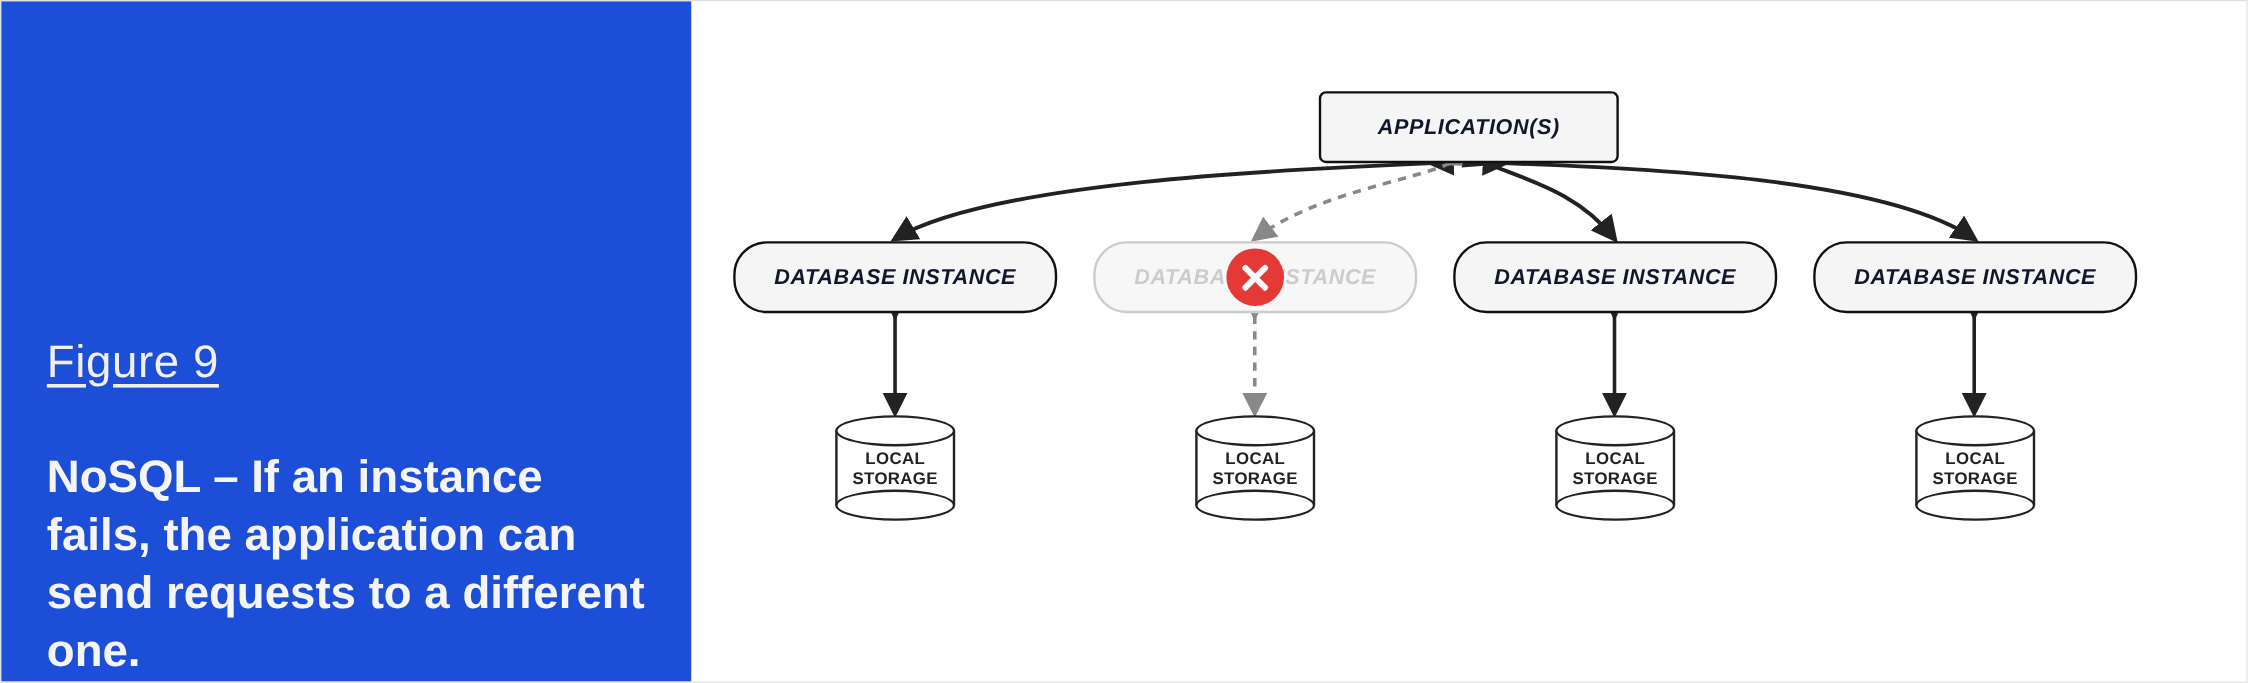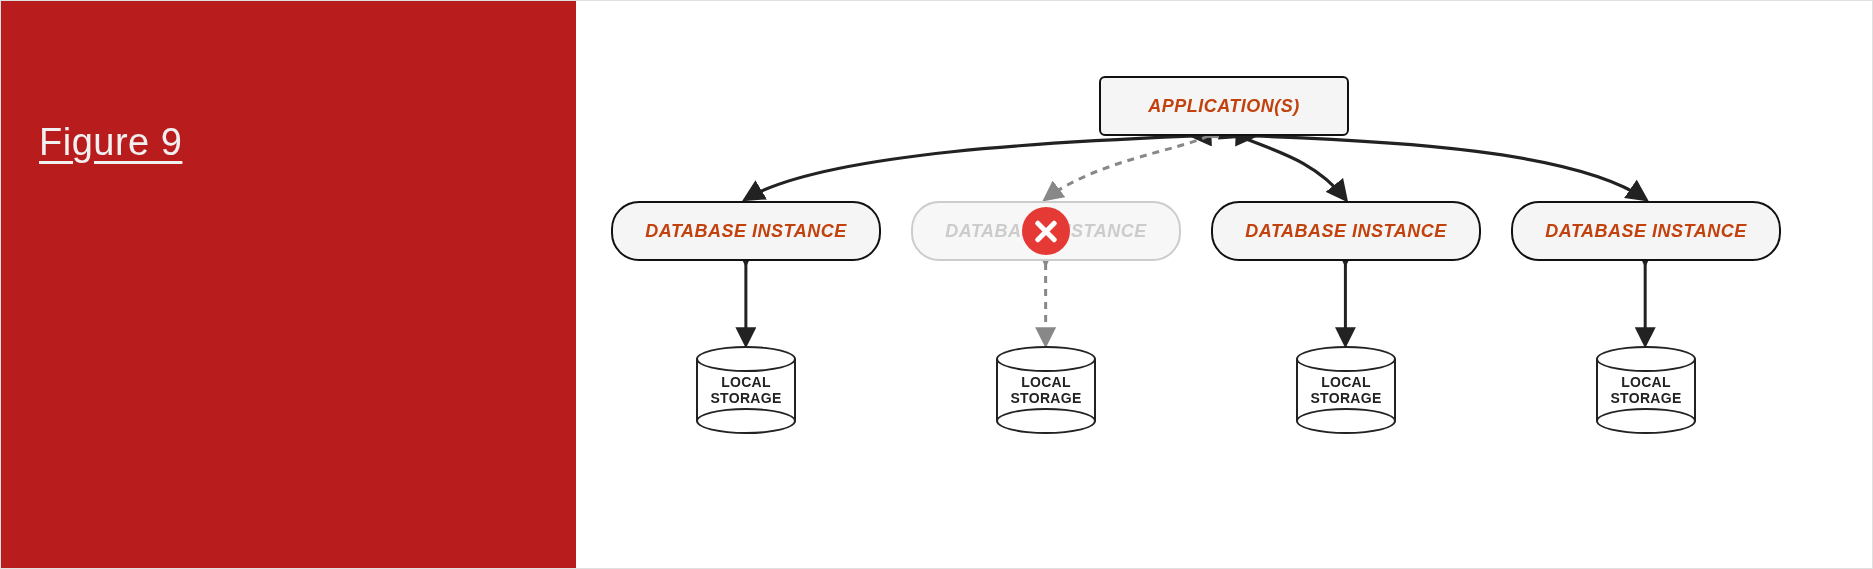--- a/index.html
+++ b/index.html
@@ -8,26 +8,27 @@
     background:#fff;
     width:1873px;
     height:569px;
     box-sizing:border-box;
     border:1px solid #e0e0e0;
     display:flex;
   }
   .sidebar {
     width:575px;
     height:100%;
-    background:#b91c1c;
+    background:#1d4ed8;
     color:#fff;
     box-sizing:border-box;
     padding:120px 38px 0 38px;
     display:flex;
     flex-direction:column;
+    justify-content:flex-end;
   }
   .fig-label {
     font-size:38px;
     font-weight:300;
     letter-spacing:0.5px;
     text-decoration:underline;
     text-underline-offset:6px;
     margin-bottom:50px;
     color:#f0f0f0;
   }
@@ -49,21 +50,21 @@
     border:2px solid #111;
     border-radius:6px;
     background:#f5f5f5;
     font-weight:700;
     font-style:italic;
     letter-spacing:0.5px;
     display:flex;
     align-items:center;
     justify-content:center;
     font-size:18px;
-    color:#c2410c;
+    color:#0f172a;
     box-sizing:border-box;
   }
   .node.app { width:250px; height:60px; }
   .node.db  { width:270px; height:60px;border-radius:28px; }
   .node.db.failed {
     border-color:#ccc;
     color:#ccc;
     background:#f7f7f7;
   }
   .fail-icon {
@@ -136,20 +137,21 @@
     width:100%;
     height:100%;
     pointer-events:none;
   }
 </style>
 </head>
 <body>
 
 <div class="sidebar">
   <div class="fig-label">Figure 9</div>
+  <div class="caption">NoSQL – If an instance fails, the application can send requests to a different one.</div>
 </div>
 
 <div class="canvas">
 
   <svg class="overlay" viewBox="0 0 1297 567" preserveAspectRatio="none">
     <defs>
       <marker id="ah" viewBox="0 0 10 10" refX="8" refY="5" markerWidth="7" markerHeight="7" orient="auto">
         <path d="M0,0 L10,5 L0,10 z" fill="#222"></path>
       </marker>
       <marker id="ahg" viewBox="0 0 10 10" refX="8" refY="5" markerWidth="7" markerHeight="7" orient="auto">

